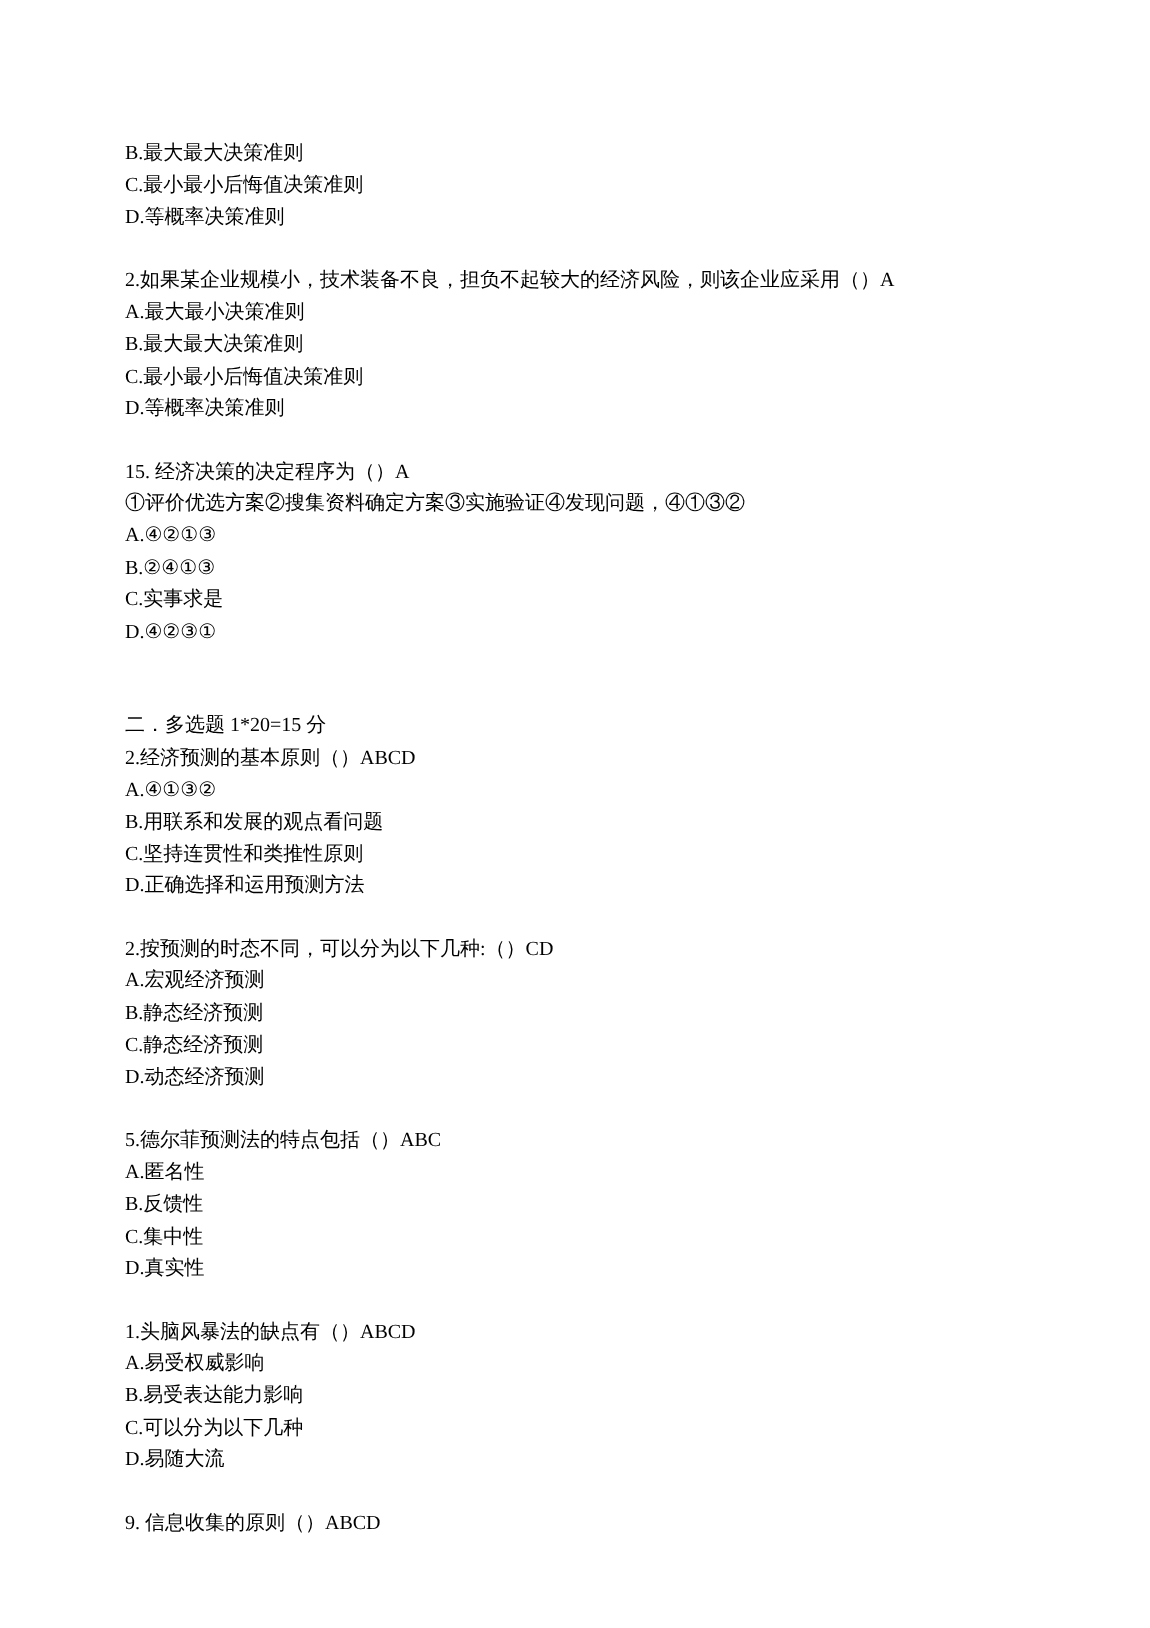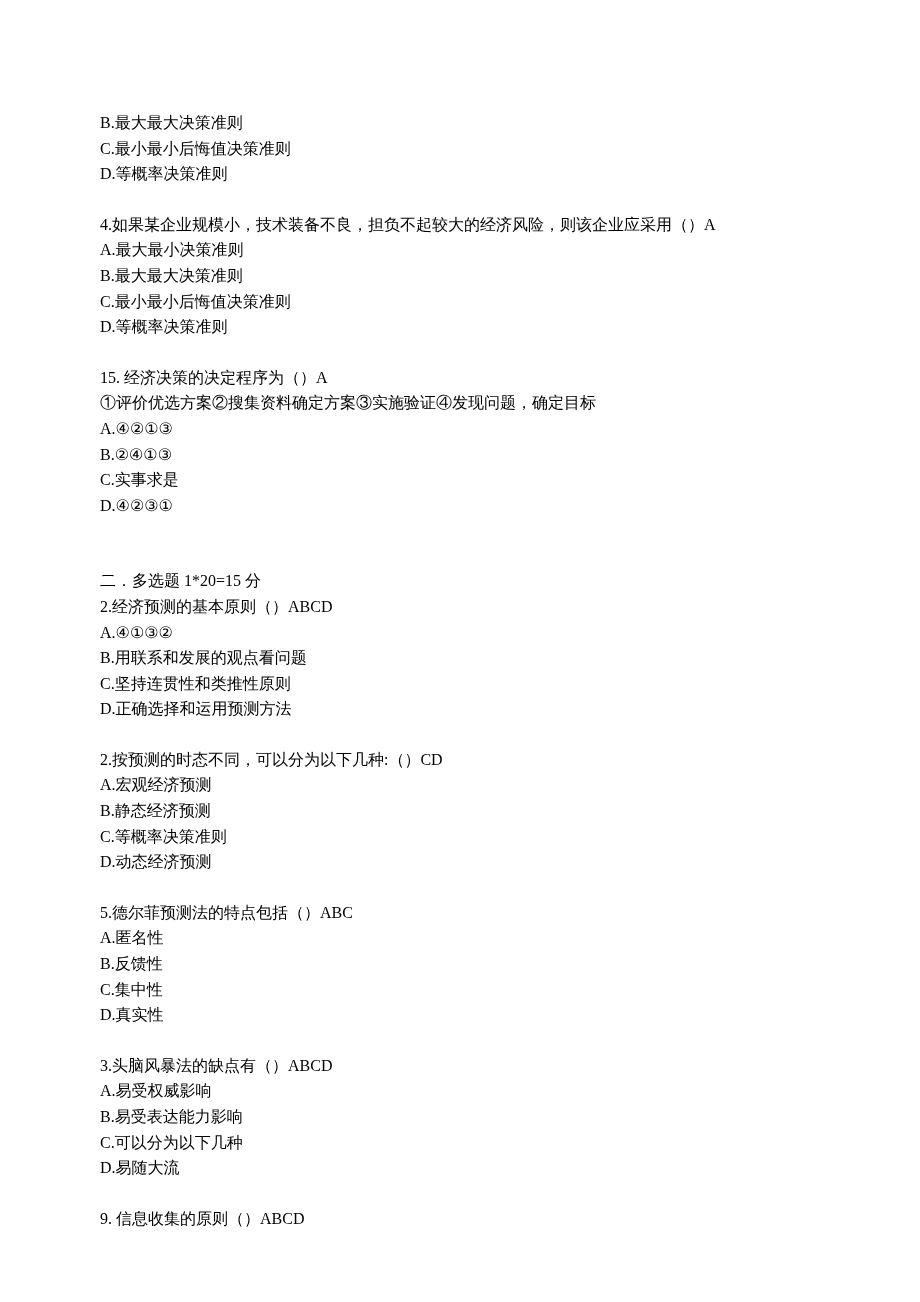--- a/index.html
+++ b/index.html
@@ -25,64 +25,64 @@
   </style>
 </head>
 <body>
 
 <span class="line">B.最大最大决策准则</span>
 <span class="line">C.最小最小后悔值决策准则</span>
 <span class="line">D.等概率决策准则</span>
 
 <div class="spacer"></div>
 
-<span class="line">4.如果某企业规模小，技术装备不良，担负不起较大的经济风险，则该企业应采用（）A</span>
+<span class="line">2.如果某企业规模小，技术装备不良，担负不起较大的经济风险，则该企业应采用（）A</span>
 <span class="line">A.最大最小决策准则</span>
 <span class="line">B.最大最大决策准则</span>
 <span class="line">C.最小最小后悔值决策准则</span>
 <span class="line">D.等概率决策准则</span>
 
 <div class="spacer"></div>
 
 <span class="line">15. 经济决策的决定程序为（）A</span>
-<span class="line">①评价优选方案②搜集资料确定方案③实施验证④发现问题，确定目标</span>
+<span class="line">①评价优选方案②搜集资料确定方案③实施验证④发现问题，④①③②</span>
 <span class="line">A.④②①③</span>
 <span class="line">B.②④①③</span>
 <span class="line">C.实事求是</span>
 <span class="line">D.④②③①</span>
 
 <div class="spacer"></div>
 <div class="small-spacer"></div>
 
 <span class="line">二．多选题  1*20=15 分</span>
 <span class="line">2.经济预测的基本原则（）ABCD</span>
 <span class="line">A.④①③②</span>
 <span class="line">B.用联系和发展的观点看问题</span>
 <span class="line">C.坚持连贯性和类推性原则</span>
 <span class="line">D.正确选择和运用预测方法</span>
 
 <div class="spacer"></div>
 
 <span class="line">2.按预测的时态不同，可以分为以下几种:（）CD</span>
 <span class="line">A.宏观经济预测</span>
 <span class="line">B.静态经济预测</span>
-<span class="line">C.等概率决策准则</span>
+<span class="line">C.静态经济预测</span>
 <span class="line">D.动态经济预测</span>
 
 <div class="spacer"></div>
 
 <span class="line">5.德尔菲预测法的特点包括（）ABC</span>
 <span class="line">A.匿名性</span>
 <span class="line">B.反馈性</span>
 <span class="line">C.集中性</span>
 <span class="line">D.真实性</span>
 
 <div class="spacer"></div>
 
-<span class="line">3.头脑风暴法的缺点有（）ABCD</span>
+<span class="line">1.头脑风暴法的缺点有（）ABCD</span>
 <span class="line">A.易受权威影响</span>
 <span class="line">B.易受表达能力影响</span>
 <span class="line">C.可以分为以下几种</span>
 <span class="line">D.易随大流</span>
 
 <div class="spacer"></div>
 
 <span class="line">9. 信息收集的原则（）ABCD</span>
 
 </body></html>

